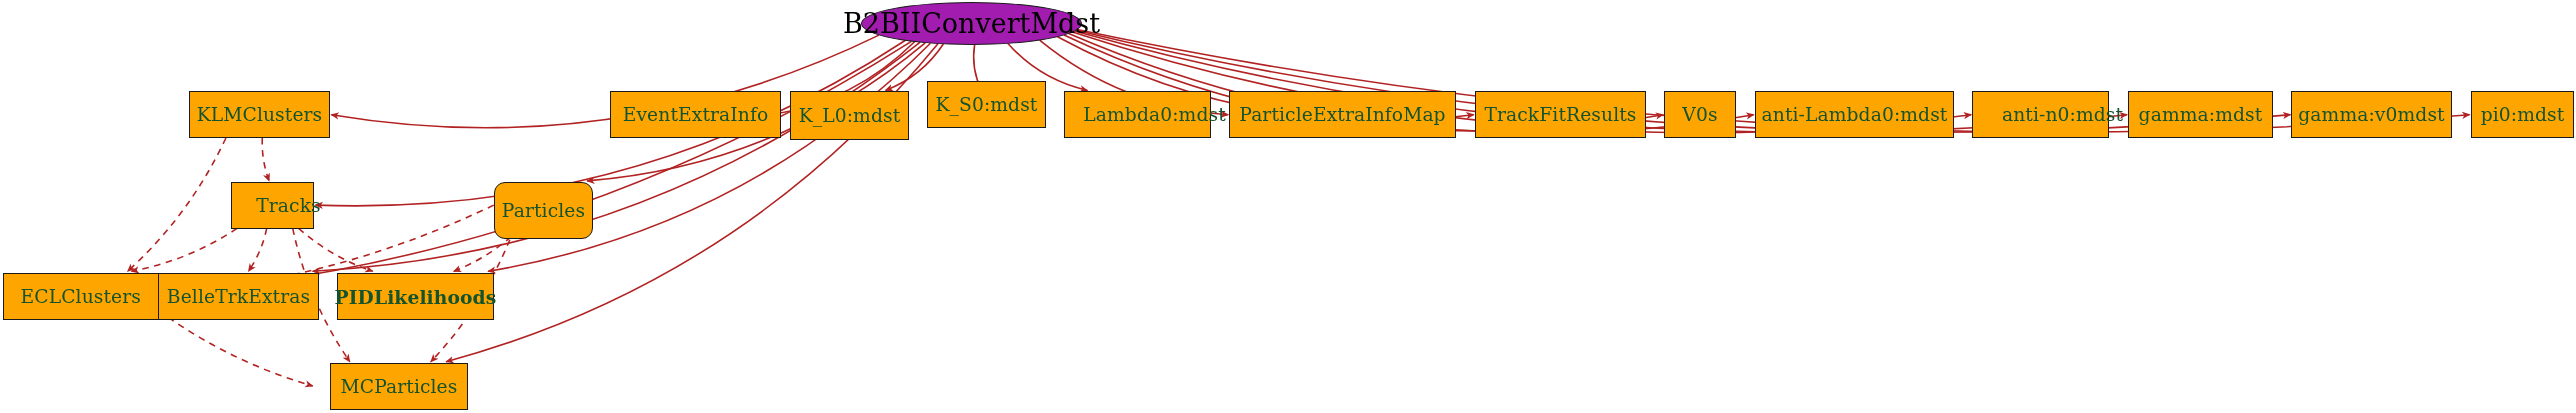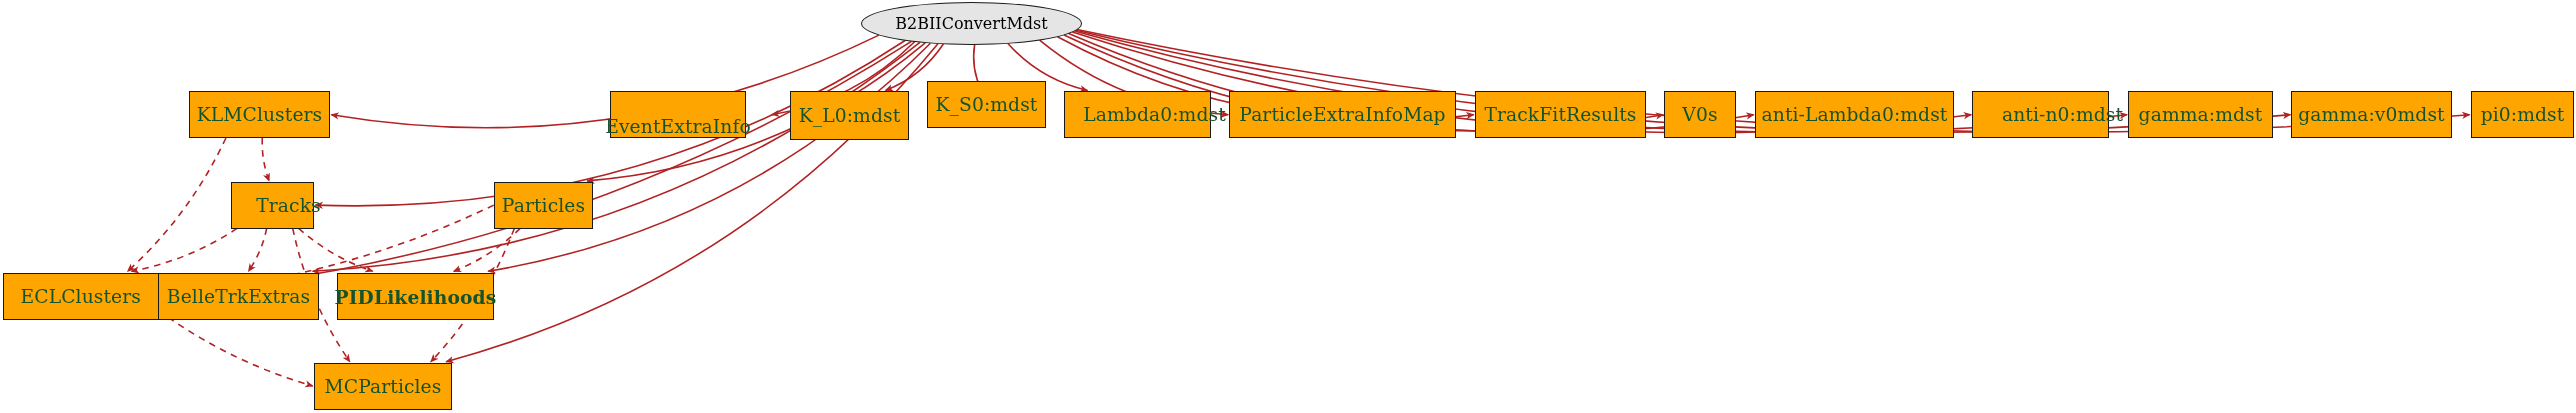--- a/index.html
+++ b/index.html
@@ -31,25 +31,25 @@
     white-space: nowrap;
   }
   .node-box {
     background: #ffa500;
     border: 1.5px solid #1a1a1a;
     color: #14532d;
     font-size: 18.7px;
     letter-spacing: 0.1px;
   }
   .node-ellipse {
-    background: #e5e5e5;
+    background: #a21caf;
     border: 1.6px solid #1a1a1a;
     border-radius: 50%;
     color: #000000;
-    font-size: 16px;
+    font-size: 27px;
   }
   .node-label {
     pointer-events: none;
   }
 </style>
 </head>
 <body>
 
 <div id="graph-canvas">
   <svg id="edge-layer" viewBox="0 0 2760 443" preserveAspectRatio="none" xmlns="http://www.w3.org/2000/svg">
@@ -90,21 +90,21 @@
         <path d="M149,317 Q232.3,384.1 335,414" fill="none" stroke="#b22222" stroke-width="1.7" stroke-dasharray="7,6" marker-end="url(#arrowhead)"></path>
       </g>
   </svg>
   <div id="node-group">
       <div class="node node-ellipse" style="left: 861px; top: 1.9px; width: 221px; height: 43px;">
         <span class="node-label">B2BIIConvertMdst</span>
       </div>
       <div class="node node-box" style="left: 189px; top: 91px; width: 141px; height: 47px;">
         <span class="node-label">KLMClusters</span>
       </div>
-      <div class="node node-box" style="left: 610px; top: 91px; width: 136px; height: 47px; align-items: flex-end;">
+      <div class="node node-box" style="left: 610px; top: 91px; width: 171px; height: 47px;">
         <span class="node-label">EventExtraInfo</span>
       </div>
       <div class="node node-box" style="left: 790px; top: 91px; width: 119px; height: 49px;">
         <span class="node-label">K_L0:mdst</span>
       </div>
       <div class="node node-box" style="left: 927px; top: 81px; width: 119px; height: 47px;">
         <span class="node-label">K_S0:mdst</span>
       </div>
       <div class="node node-box" style="left: 1064px; top: 91px; width: 147px; height: 47px; padding-left: 34px;">
         <span class="node-label">Lambda0:mdst</span>
@@ -129,30 +129,30 @@
       </div>
       <div class="node node-box" style="left: 2291px; top: 91px; width: 161px; height: 47px;">
         <span class="node-label">gamma:v0mdst</span>
       </div>
       <div class="node node-box" style="left: 2471px; top: 91px; width: 103px; height: 47px;">
         <span class="node-label">pi0:mdst</span>
       </div>
       <div class="node node-box" style="left: 231px; top: 182px; width: 83px; height: 47px; padding-left: 32px;">
         <span class="node-label">Tracks</span>
       </div>
-      <div class="node node-box" style="left: 494px; top: 182px; width: 99px; height: 47px;">
+      <div class="node node-box" style="left: 494px; top: 182px; width: 99px; height: 57px; border-radius: 11px;">
         <span class="node-label">Particles</span>
       </div>
       <div class="node node-box" style="left: 2.8px; top: 273px; width: 156px; height: 47px;">
         <span class="node-label">ECLClusters</span>
       </div>
       <div class="node node-box" style="left: 158px; top: 273px; width: 161px; height: 47px;">
         <span class="node-label">BelleTrkExtras</span>
       </div>
       <div class="node node-box" style="left: 337px; top: 273px; width: 157px; height: 47px; font-weight: bold;">
         <span class="node-label">PIDLikelihoods</span>
       </div>
-      <div class="node node-box" style="left: 314px; top: 363px; width: 138px; height: 47px;">
+      <div class="node node-box" style="left: 330px; top: 363px; width: 138px; height: 47px;">
         <span class="node-label">MCParticles</span>
       </div>
     </div>
 </div>
 
 
 </body></html>

